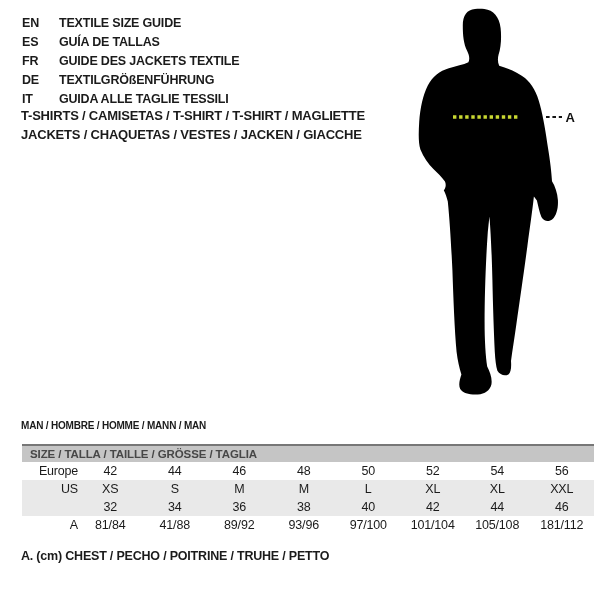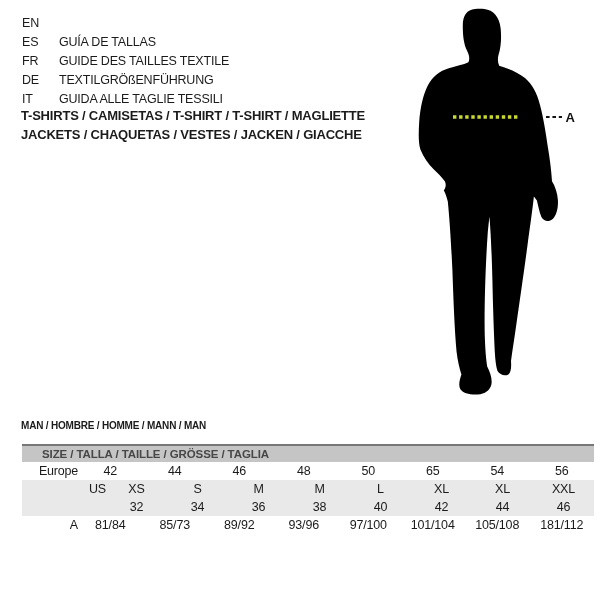--- a/index.html
+++ b/index.html
@@ -2,60 +2,61 @@
 <html style="--text: #1b1b1b; --header-bg: #c5c5c5; --header-text: #474747; --table-border: #777777; --row-shaded: #e9e9e9; --measure: #c9d832;"><head>
 <meta charset="utf-8">
 <style>
   html, body { margin: 0; padding: 0; background: #fff; }
   .page {
     position: relative; width: 600px; height: 600px; background: #fff;
     font-family: "Liberation Sans", "DejaVu Sans", sans-serif;
     color: var(--text, #1b1b1b); overflow: hidden;
   }
   
-  .lang-list { position: absolute; left: 22px; top: 14px; font-size: 12.5px; font-weight: 400; letter-spacing: -0.2px; }
+  .lang-list { position: absolute; left: 22px; top: 14px; font-size: 12.5px; font-weight: 700; letter-spacing: -0.2px; }
   .lang-row { display: flex; line-height: 19px; }
   .lang-code { width: 37px; flex: 0 0 37px; }
   
   .category { position: absolute; left: 21px; top: 106px; font-size: 13px; font-weight: 700; line-height: 19px; letter-spacing: -0.2px; }
   
   .figure { position: absolute; left: 400px; top: 0; width: 200px; height: 410px; }
   .figure text { font-family: "Liberation Sans", "DejaVu Sans", sans-serif; font-weight: 600; font-size: 13px; fill: #111; }
   
   .man-label { position: absolute; left: 21px; top: 420px; font-size: 10px; font-weight: 700; letter-spacing: -0.2px; }
   
   .size-table { position: absolute; left: 22px; top: 444px; width: 572px; }
   .thead {
     height: 16px; line-height: 16px; background: var(--header-bg, #c5c5c5);
     color: var(--header-text, #474747); border-top: 2px solid var(--table-border, #777);
-    font-size: 11.5px; font-weight: 600; padding-left: 20px; letter-spacing: -0.1px;
+    font-size: 11.5px; font-weight: 600; padding-left: 8px; letter-spacing: -0.1px;
   }
   .trow { display: grid; grid-template-columns: 56px repeat(8, 1fr); height: 18px; line-height: 18px; font-size: 12.5px; letter-spacing: -0.2px; }
-  .trow.shaded { background: var(--row-shaded, #e9e9e9); padding-left: 28px; }
+  .trow.shaded { background: var(--row-shaded, #e9e9e9); }
   .tcell { text-align: center; white-space: nowrap; }
   .tlabel { text-align: right; padding-left: 8px; }
   
   .footnote { position: absolute; left: 21px; top: 549px; font-size: 12.5px; font-weight: 700; letter-spacing: -0.2px; }
 </style>
 </head>
 <body>
 
 <div class="page">
 
   <div class="lang-list" id="langList">
       <div class="lang-row">
         <span class="lang-code">EN</span>
+        <span class="lang-label">TEXTILE SIZE GUIDE</span>
       </div>
       <div class="lang-row">
         <span class="lang-code">ES</span>
         <span class="lang-label">GUÍA DE TALLAS</span>
       </div>
       <div class="lang-row">
         <span class="lang-code">FR</span>
-        <span class="lang-label">GUIDE DES TAILLES TEXTILE</span>
+        <span class="lang-label">GUIDE DES JACKETS TEXTILE</span>
       </div>
       <div class="lang-row">
         <span class="lang-code">DE</span>
         <span class="lang-label">TEXTILGRÖßENFÜHRUNG</span>
       </div>
       <div class="lang-row">
         <span class="lang-code">IT</span>
         <span class="lang-label">GUIDA ALLE TAGLIE TESSILI</span>
       </div>
     </div>
@@ -119,21 +120,21 @@
   <div class="size-table">
     <div class="thead">SIZE / TALLA / TAILLE / GRÖSSE / TAGLIA</div>
     <div id="tableBody">
         <div class="trow">
           <div class="tcell tlabel">Europe</div>
           <div class="tcell">42</div>
           <div class="tcell">44</div>
           <div class="tcell">46</div>
           <div class="tcell">48</div>
           <div class="tcell">50</div>
-          <div class="tcell">65</div>
+          <div class="tcell">52</div>
           <div class="tcell">54</div>
           <div class="tcell">56</div>
         </div>
         <div class="trow shaded">
           <div class="tcell tlabel">US</div>
           <div class="tcell">XS</div>
           <div class="tcell">S</div>
           <div class="tcell">M</div>
           <div class="tcell">M</div>
           <div class="tcell">L</div>
@@ -148,25 +149,26 @@
           <div class="tcell">36</div>
           <div class="tcell">38</div>
           <div class="tcell">40</div>
           <div class="tcell">42</div>
           <div class="tcell">44</div>
           <div class="tcell">46</div>
         </div>
         <div class="trow">
           <div class="tcell tlabel">A</div>
           <div class="tcell">81/84</div>
-          <div class="tcell">85/73</div>
+          <div class="tcell">41/88</div>
           <div class="tcell">89/92</div>
           <div class="tcell">93/96</div>
           <div class="tcell">97/100</div>
           <div class="tcell">101/104</div>
           <div class="tcell">105/108</div>
           <div class="tcell">181/112</div>
         </div>
       </div>
   </div>
 
+  <div class="footnote">A. (cm) CHEST / PECHO / POITRINE / TRUHE / PETTO</div>
 
 </div>
 
 </body></html>

